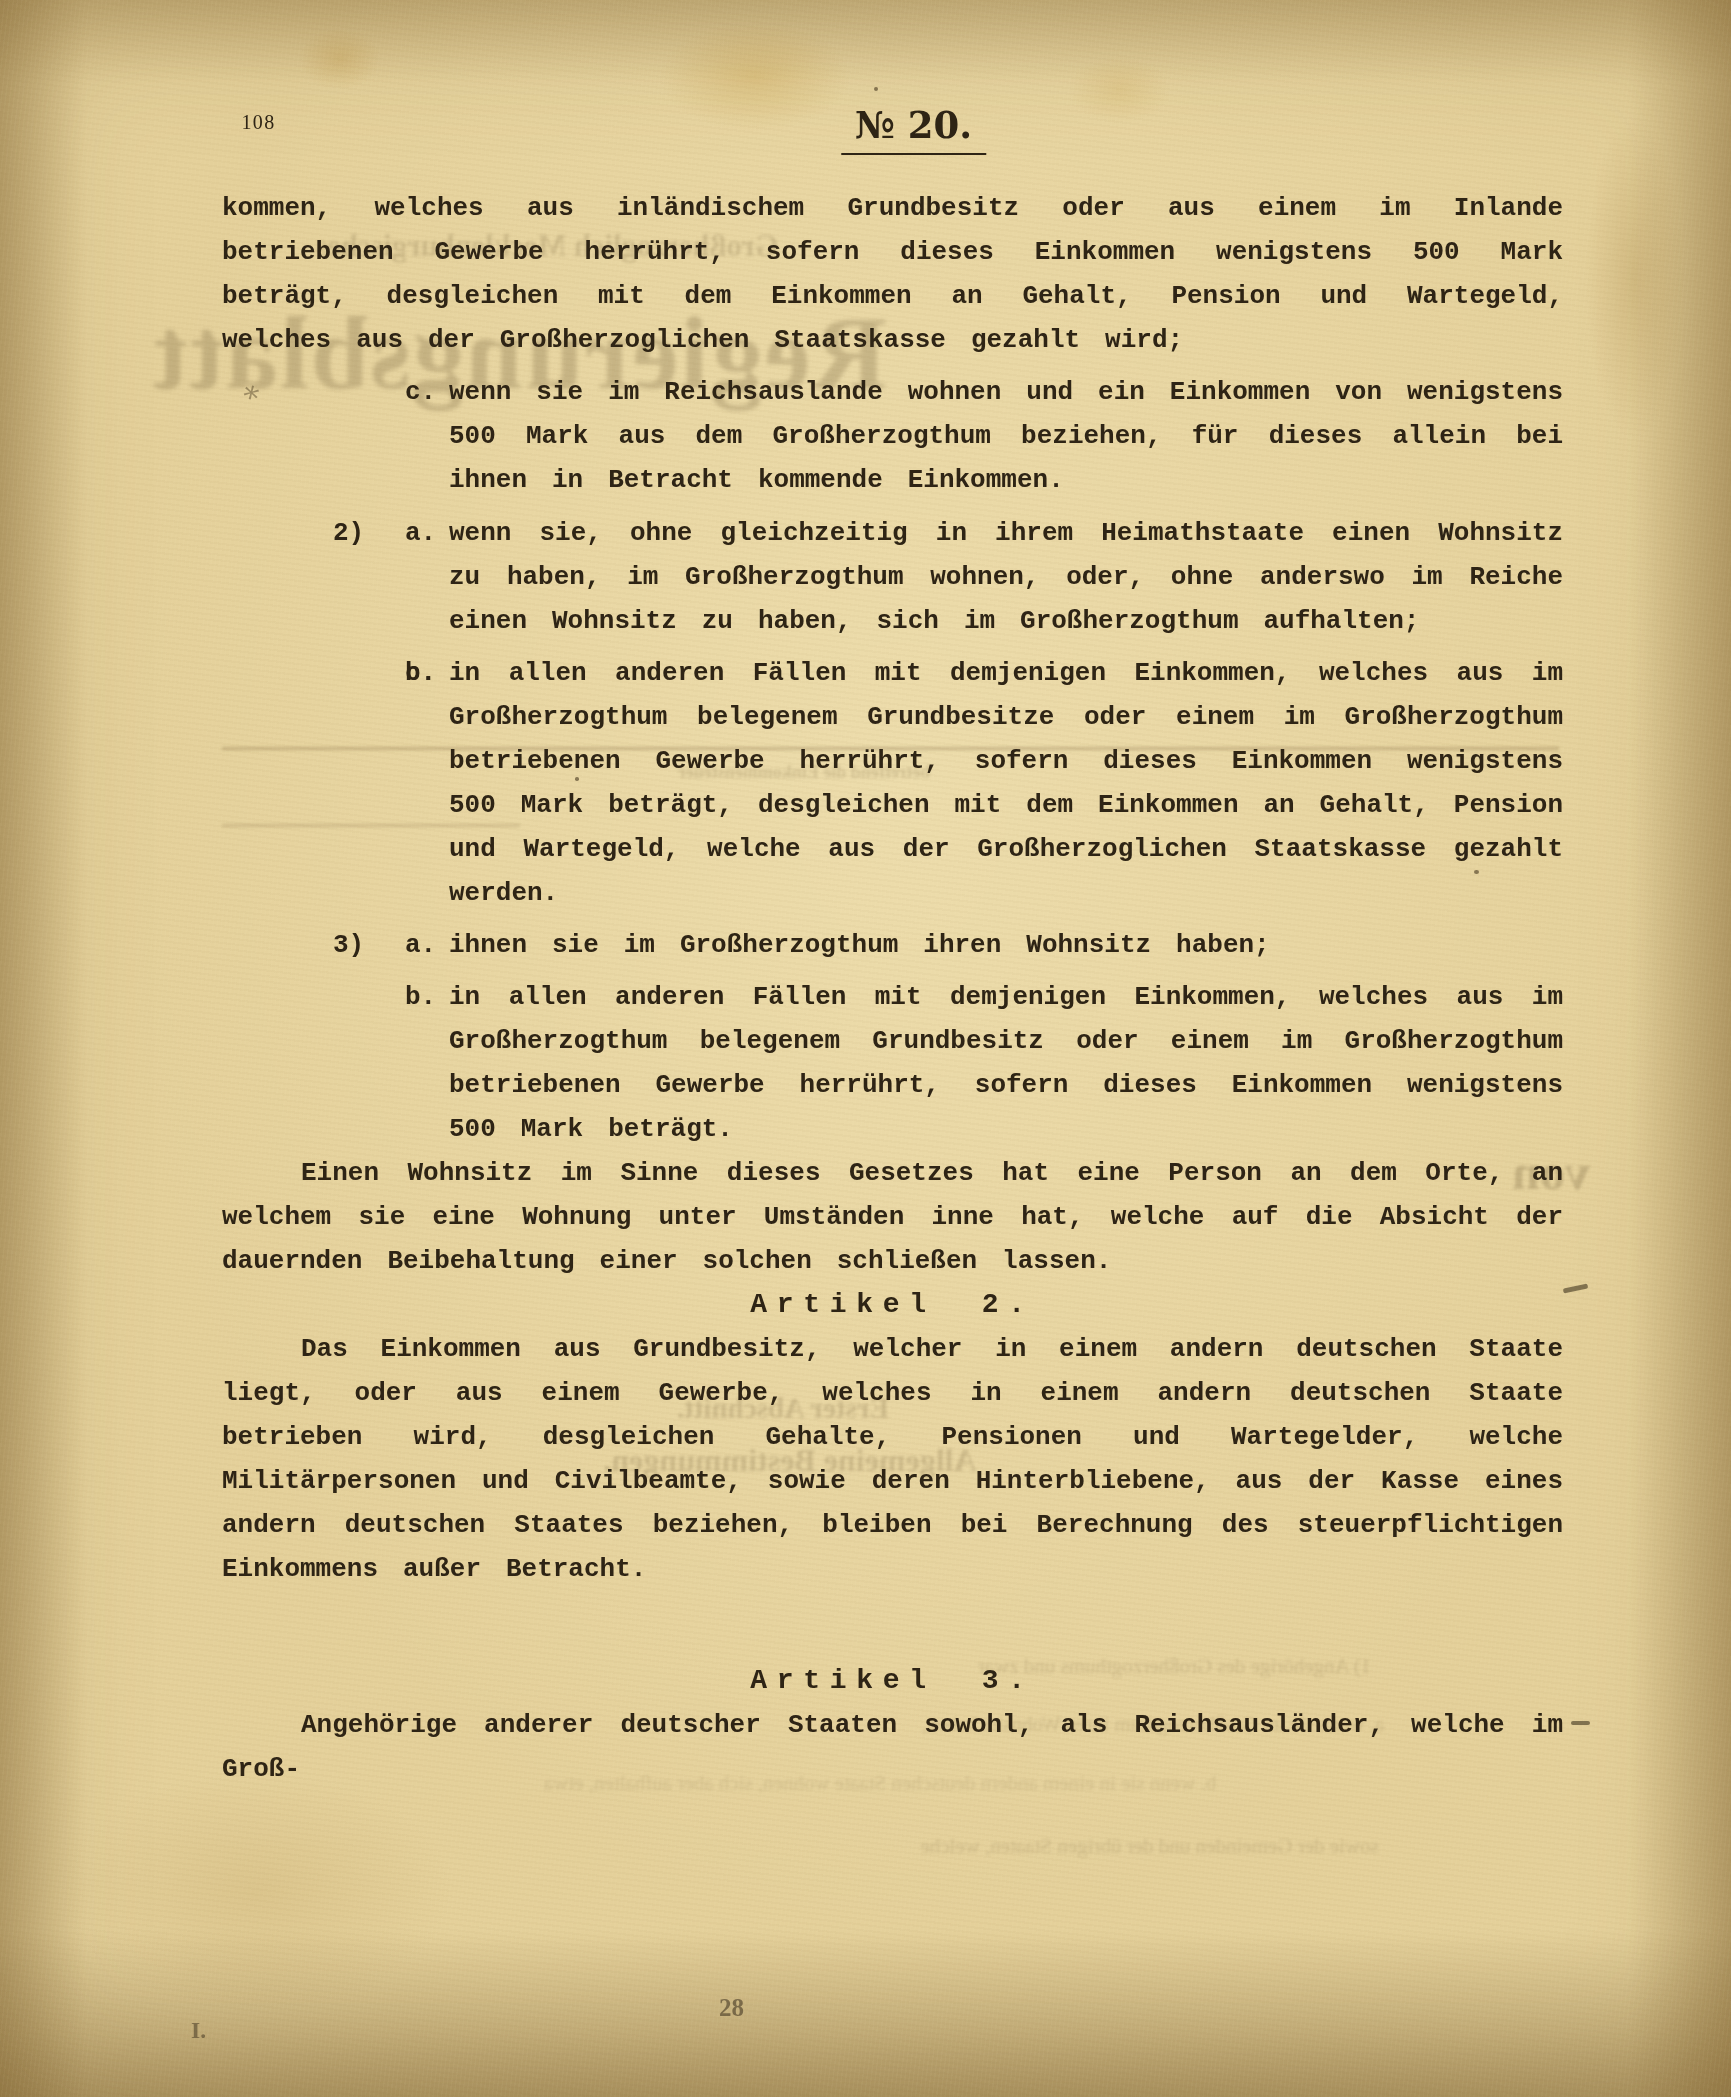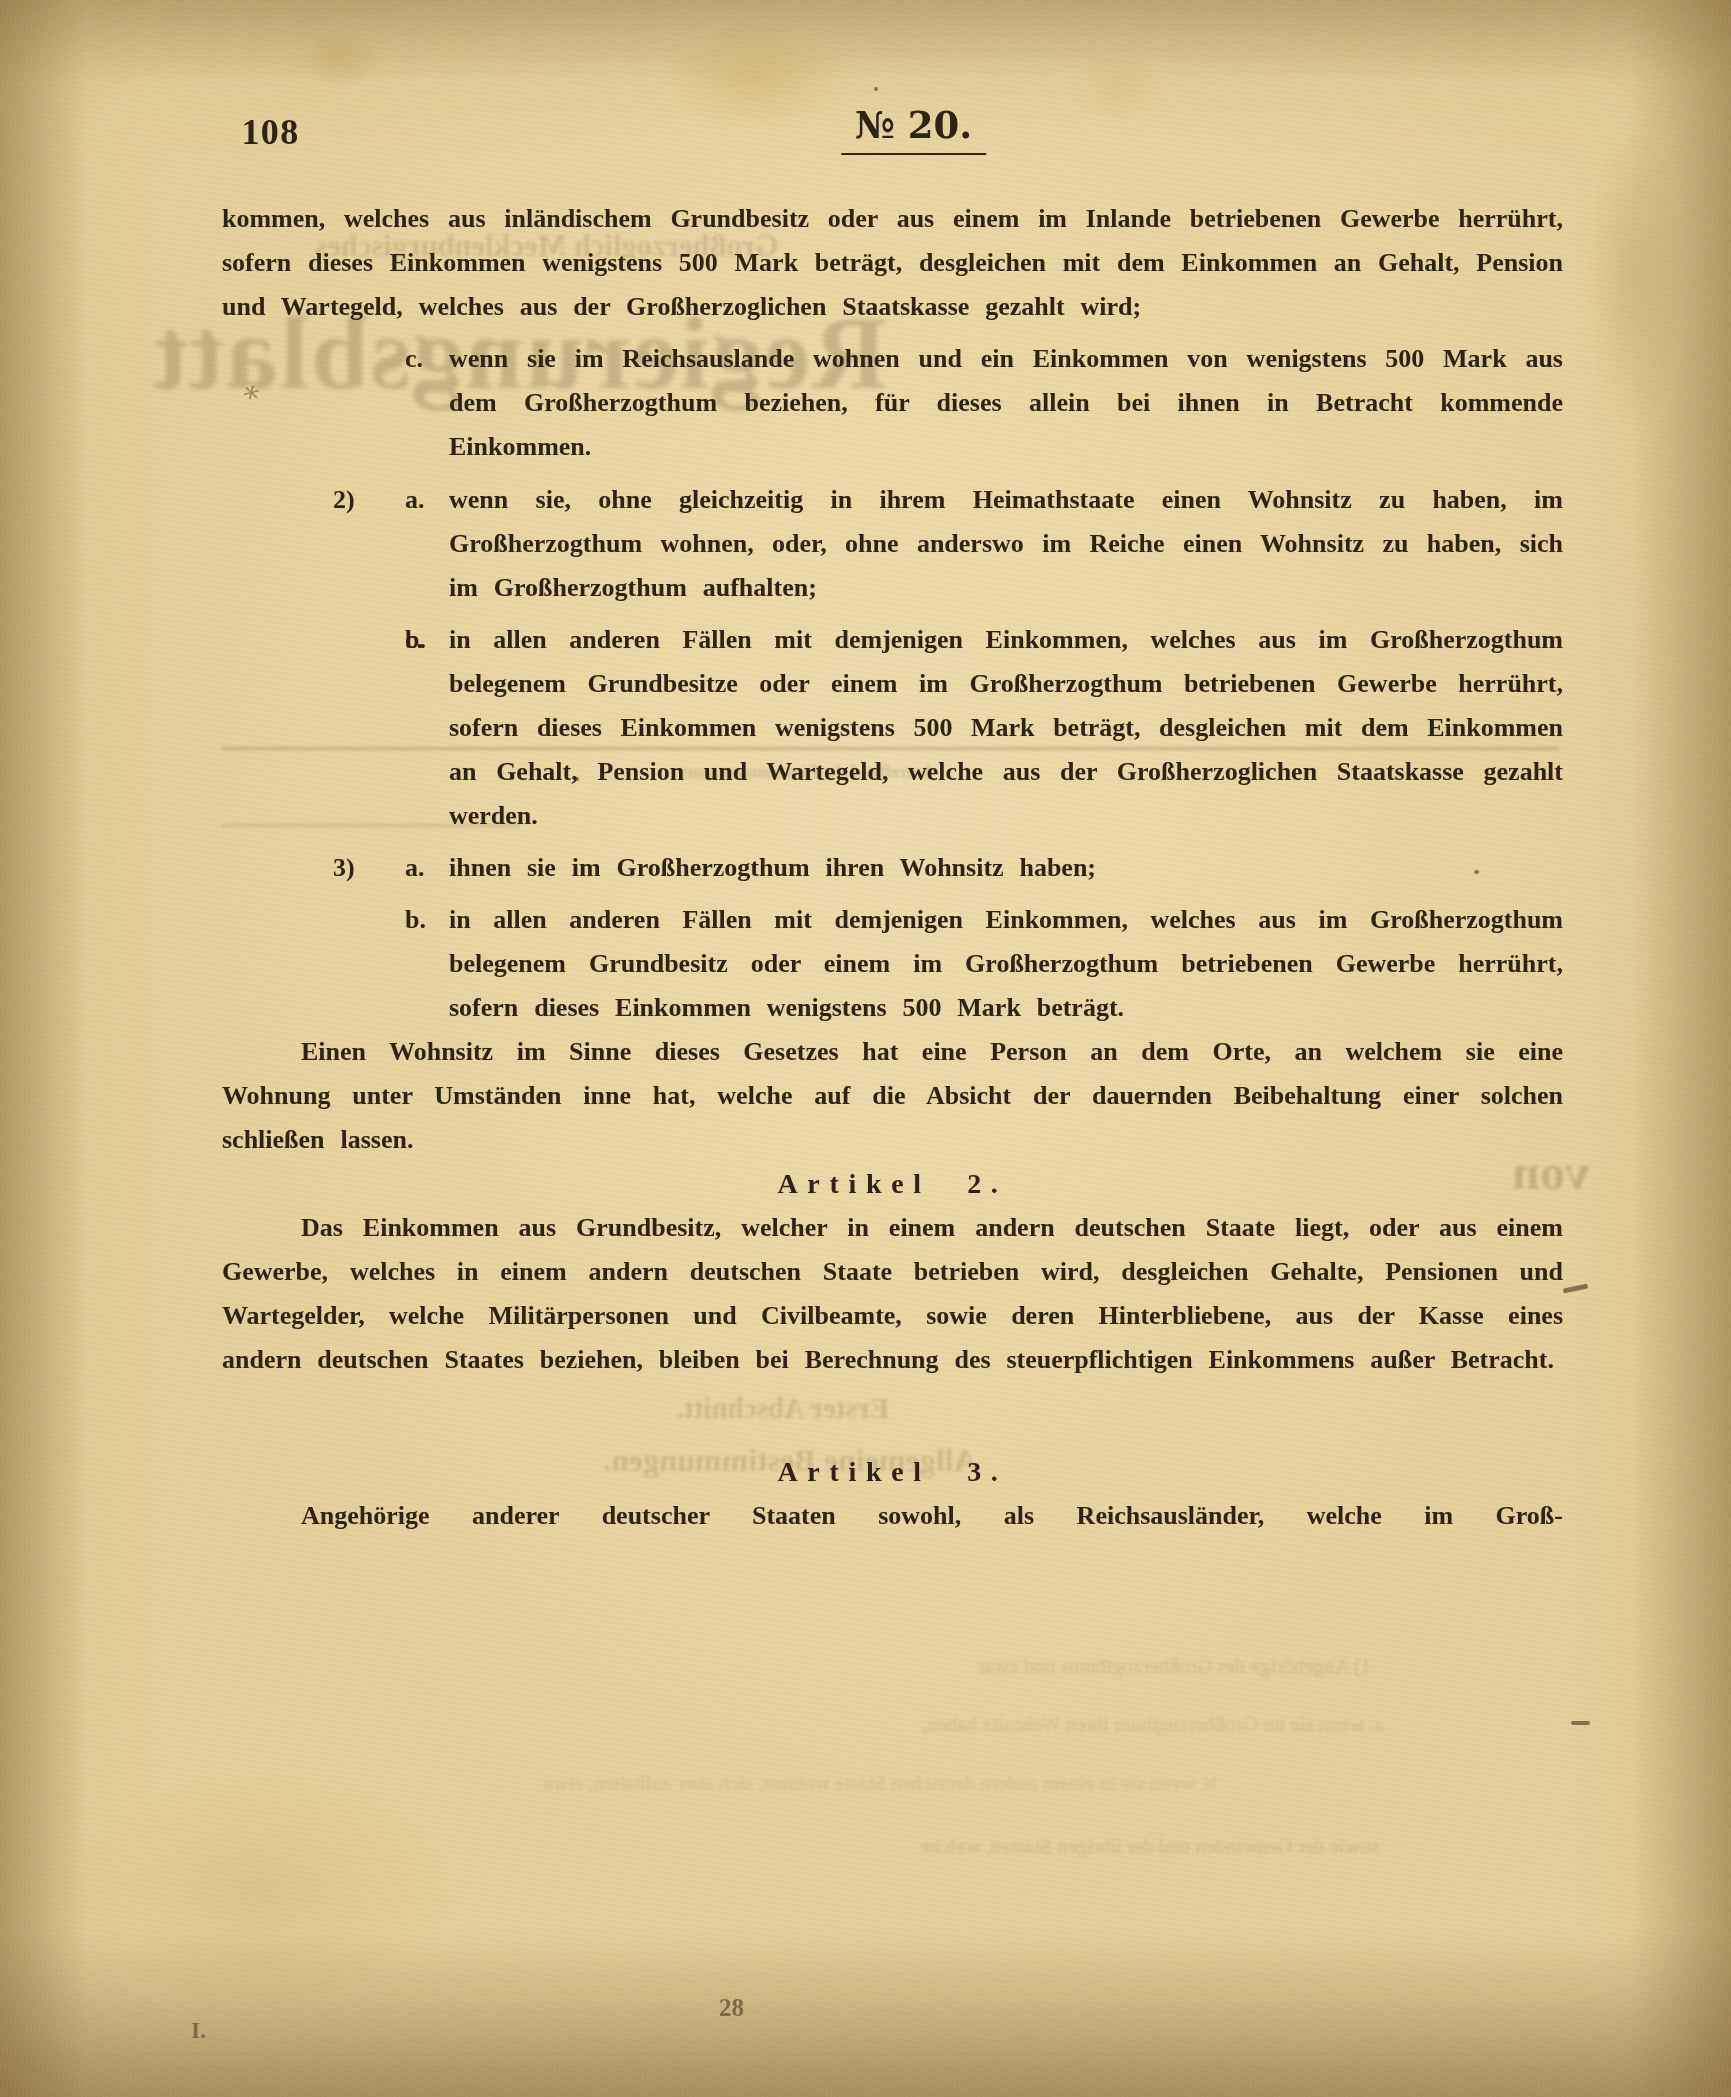--- a/index.html
+++ b/index.html
@@ -55,32 +55,32 @@
   .sp3 { left:575px;  top:777px; width:3.5px; height:3.5px; }
   .dash { position:absolute; z-index:1; background:rgba(50,38,18,0.55); border-radius:2.1px; pointer-events:none; }
   .d1 { left:1563px; top:1286px; width:25px; height:4.8px; transform:rotate(-12deg); }
   .d2 { left:1571px; top:1721px; width:19.4px; height:4.2px; }
   .ink-mark { position:absolute; z-index:1; left:241px; top:374px; font-size:30.5px; color:#4a3a20; opacity:0.45; transform:rotate(14deg); pointer-events:none; }
 
   .sig-mark   { position:absolute; z-index:2; left:719px; top:1994px; font-size:25px; color:#3a2e1c; opacity:0.55; font-weight:bold; }
   .footer-mark{ position:absolute; z-index:2; left:191px;  top:2017px; font-size:23.6px; color:#3a2e1c; opacity:0.50; font-weight:bold; }
 
   .header { position:absolute; z-index:2; left:222px; top:103px; width:1341px; height:62px; }
-  .pagenum { position:absolute; left:19.4px; top:8.3px; font-size:36px; font-weight:bold; letter-spacing:1.4px; }
+  .pagenum { position:absolute; left:19.4px; top:8.3px; font-size:20px; font-weight:normal; letter-spacing:1.4px; }
   .issue {
     position:absolute; left:50%; top:0; transform:translateX(calc(-50% + 21px));
     font-size:37px; font-weight:bold;
     padding:0 14px 5.5px; border-bottom:2.8px solid #2e2415;
     font-family:"DejaVu Serif",serif;
   }
 
   .doc {
-    position:absolute; z-index:2; left:222px; top:197px; width:1341px;
+    position:absolute; z-index:2; left:222px; top:186px; width:1341px;
     font-size:26px; font-weight:bold; line-height:44px;
-    text-align:justify; word-spacing:0.36em;
+    text-align:justify; word-spacing:0.36em;font-family:Liberation Mono, monospace;
   }
   .doc p { margin:0; }
   .item { position:relative; margin-top:8.3px; }
   .item .marker { position:absolute; top:0; line-height:44px; }
   .lvl1 .marker { left:111px; }
   .lvl1 .txt    { margin-left:157px; }
   .lvl2 .marker { left:183px; }
   .lvl2 .txt    { margin-left:227px; }
   .cont { margin-left:227px; }
   .closing { margin-top:11px; text-indent:79px; }

